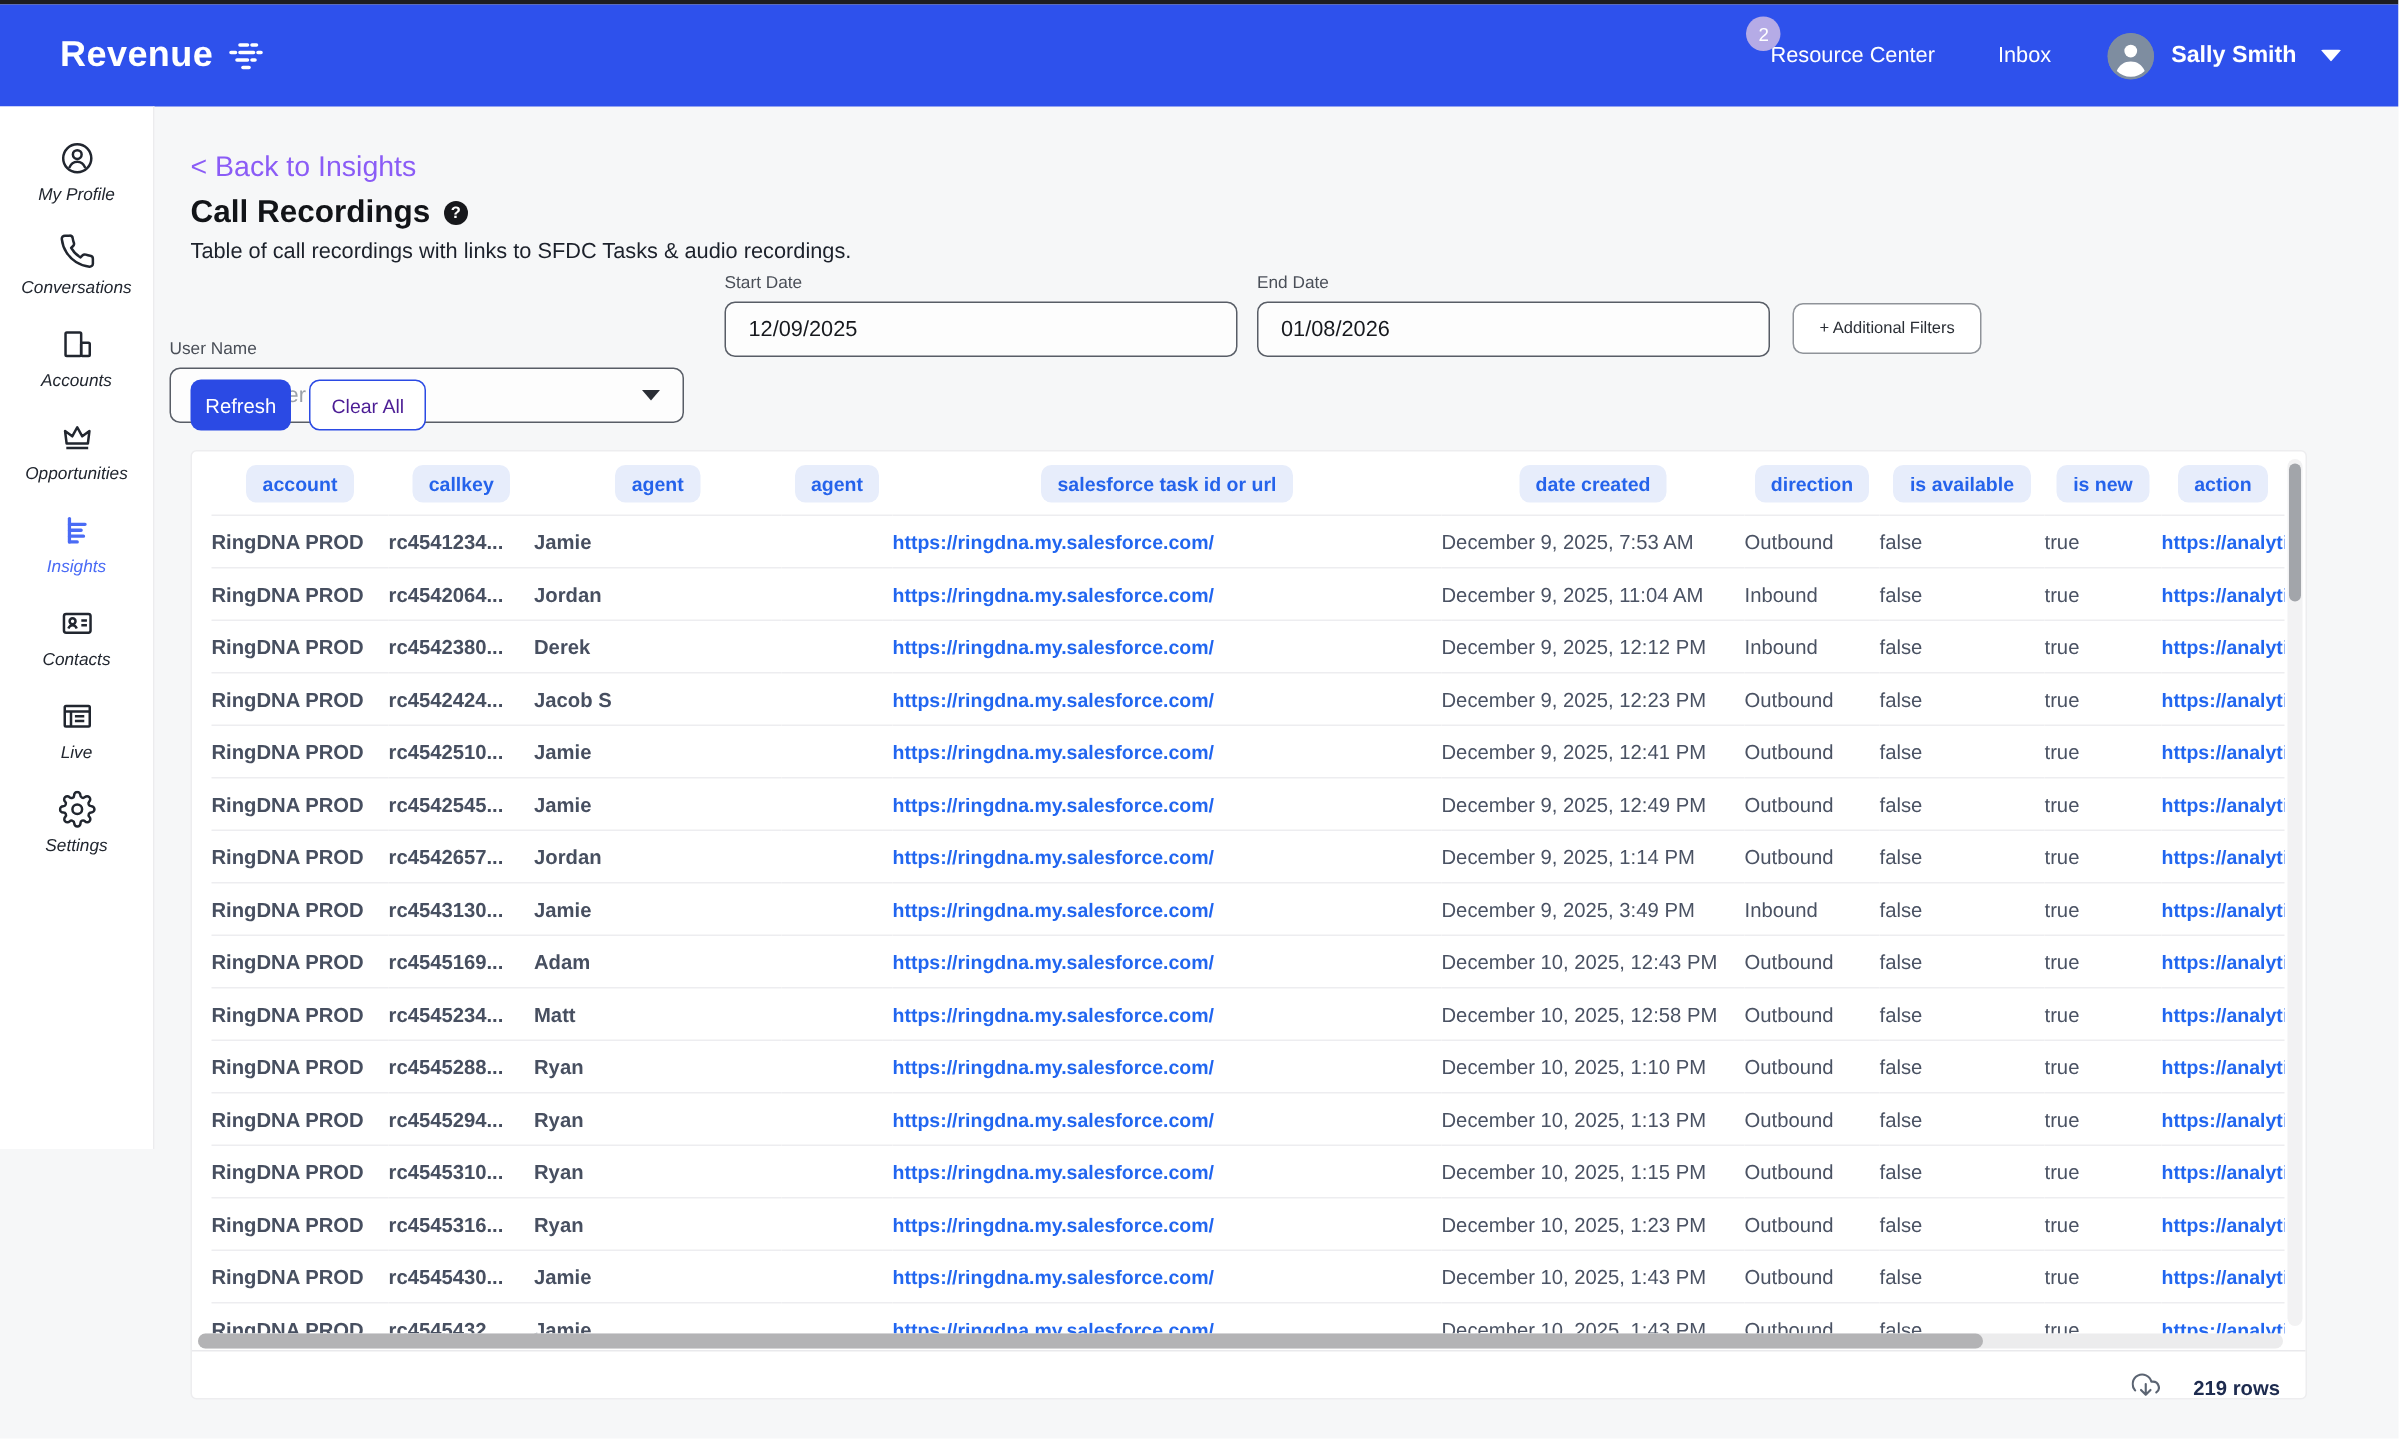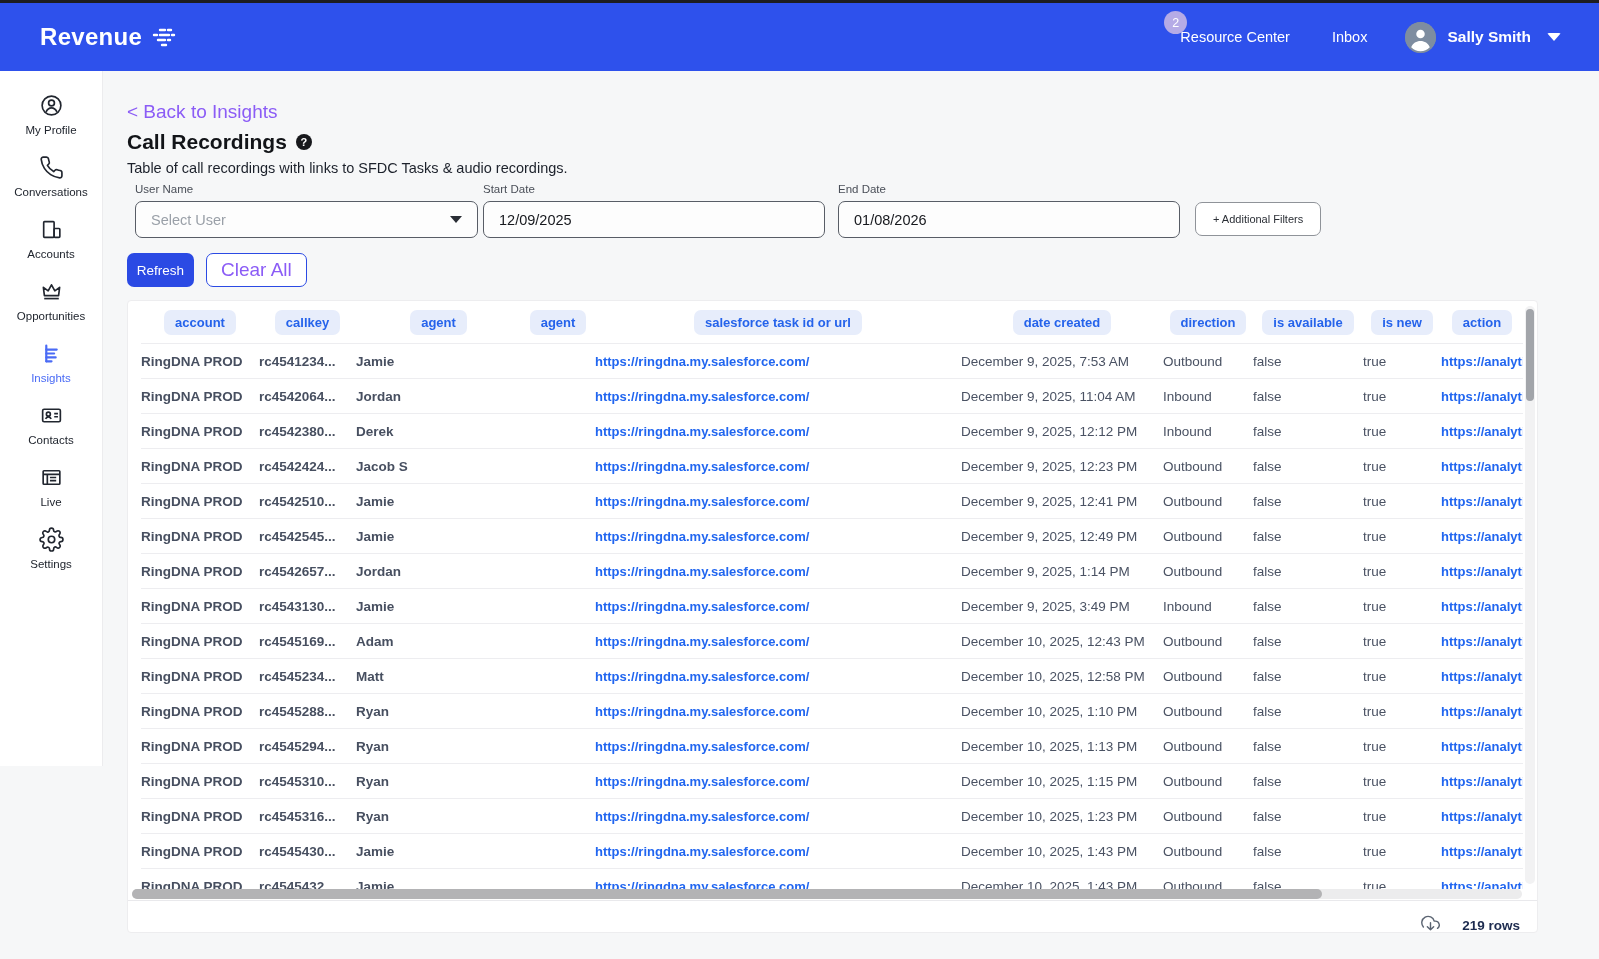--- a/index.html
+++ b/index.html
@@ -36,21 +36,21 @@
   .user-name { font-size:15.5px; font-weight:bold; margin-right:16px; }
   .caret-down {
     width:0; height:0; border-left:7px solid transparent; border-right:7px solid transparent;
     border-top:8px solid #fff; border-radius:2px;
   }
 
   
   .sidebar {
     position:absolute; top:71px; left:0; width:103px; height:695px;
     background:#fff; border-right:1px solid #ececee; padding-top:22px;
-    display:flex; flex-direction:column; 
+    display:flex; flex-direction:column; font-style:italic;
   }
   .side-item {
     width:100%; height:62px; display:flex; flex-direction:column; align-items:center;
     justify-content:flex-start; gap:6px; cursor:pointer; color:#21262f;
   }
   .side-item .lbl { font-size:11.5px; }
   .side-item svg { stroke:#21262f; }
   .side-item.active { color:#4a6bf5; }
   .side-item.active svg { stroke:#4a6bf5; }
 
@@ -71,37 +71,37 @@
     height:37px; border:1px solid #585d66; border-radius:7px; background:#fdfdfd;
     display:flex; align-items:center; justify-content:space-between; padding:0 15px;
     font-size:14.5px; cursor:pointer;
   }
   .field .placeholder { color:#9aa0a8; }
   .field .value { color:#16181d; }
   .sel-caret {
     width:0; height:0; border-left:6px solid transparent; border-right:6px solid transparent;
     border-top:7px solid #2a2e35;
   }
-  .f-user { left:135px; width:343px; }
+  .f-user { left:113px; width:343px;margin-top:44px; }
   .f-start { left:483px; width:342px; }
   .f-end   { left:838px; width:342px; }
   .additional-filters {
     position:absolute; left:1195px; top:202px; height:34px; padding:0 17px;
     border:1px solid #8f9399; border-radius:7px; background:#fff;
     display:flex; align-items:center; font-size:11px; color:#2a2e35; cursor:pointer;
   }
   .refresh-btn {
     position:absolute; left:127px; top:253px; width:67px; height:34px;
     background:#2b4ae4; border:none; border-radius:7px; color:#fff; font-size:13.5px;
     font-family:"Liberation Sans",sans-serif; cursor:pointer;
   }
   .clear-btn {
     position:absolute; left:206px; top:253px; height:34px; padding:0 14px;
-    background:#fff; border:1.5px solid #2b4ae4; border-radius:7px; color:#8b5cf6;
-    font-size:19px; font-family:"Liberation Sans",sans-serif; cursor:pointer;
+    background:#fff; border:1.5px solid #2b4ae4; border-radius:7px; color:#4c1d95;
+    font-size:13px; font-family:"Liberation Sans",sans-serif; cursor:pointer;
   }
 
   
   .table-card {
     position:absolute; left:127px; top:300px; width:1411px; height:633px;
     background:#fff; border-radius:4px; border:1px solid #ededef;
   }
   .table-viewport { position:absolute; top:0; left:0; width:1400px; height:588px; overflow:hidden; }
   table { border-collapse:collapse; table-layout:fixed; width:1382px; margin-left:13px; }
   th { text-align:center; padding:9px 0 8px 0; }

